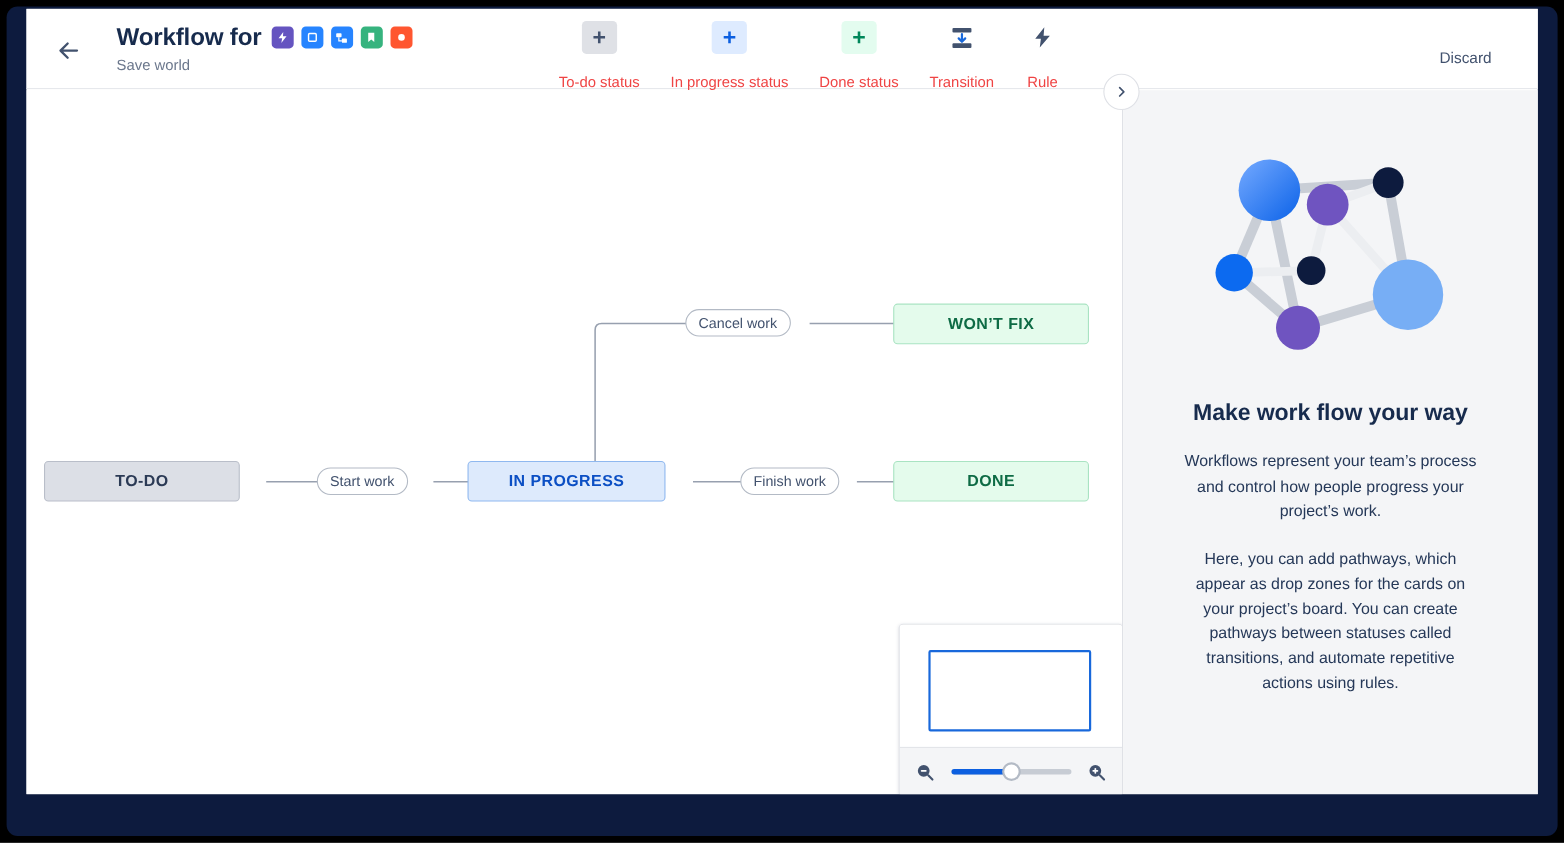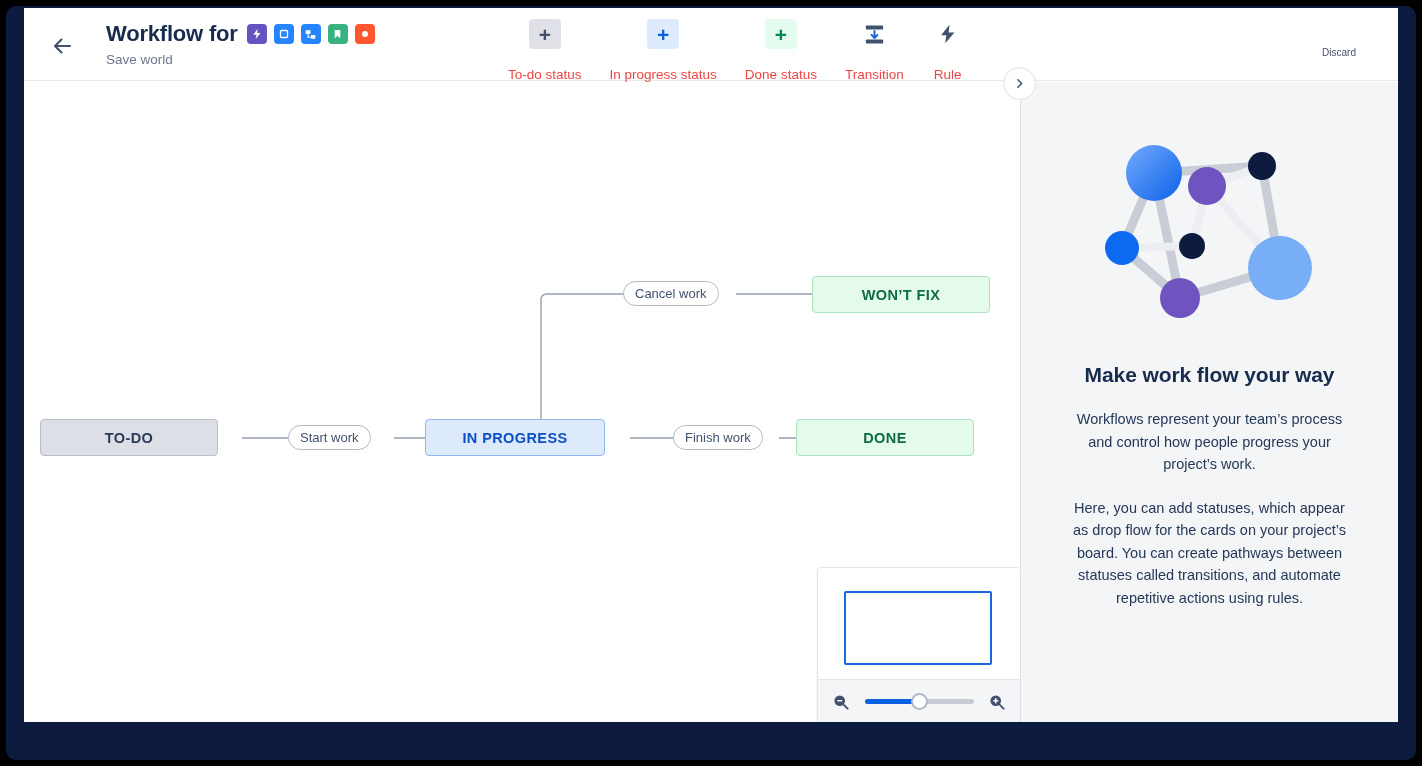--- a/index.html
+++ b/index.html
@@ -72,21 +72,21 @@
     position: absolute; right: 152px; top: 25px;
     background: #0c5fe0; color: #ffffff;
     font-size: 15.5px; font-weight: bold;
     border: none; border-radius: 4px;
     padding: 0 17px; height: 38px; cursor: pointer;
     font-family: "Liberation Sans", sans-serif;
   }
   #btn-discard {
     position: absolute; right: 36px; top: 25px;
     background: transparent; color: #42526e;
-    font-size: 10px; border: none; height: 38px; cursor: pointer;
+    font-size: 14px; border: none; height: 38px; cursor: pointer;
     padding: 0 6px;
     font-family: "Liberation Sans", sans-serif;
   }
 
   
   #canvas {
     position: absolute; left: 0; top: 74px;
     width: 996px; height: 640px; background: #ffffff;
     overflow: hidden;
   }
@@ -275,21 +275,21 @@
     </svg>
 
     <div class="node node-prog" style="left:401px; top:337px; width:180px; height:37px;">
       <span>IN PROGRESS</span>
     </div>
 
     <div class="node node-todo" style="left:16px; top:337px; width:178px; height:37px;">
       <span>TO-DO</span>
     </div>
 
-    <div class="node node-done" style="left:772px; top:337px; width:178px; height:37px;">
+    <div class="node node-done" style="left:788px; top:337px; width:178px; height:37px;">
       <span>DONE</span>
     </div>
 
     <div class="node node-done" style="left:788px; top:194px; width:178px; height:37px;">
       <span>WON’T FIX</span>
     </div>
 
     <div class="tlabel" style="left:264px; top:343px;">
       <span>Start work</span>
     </div>
@@ -363,16 +363,16 @@
       <circle cx="168" cy="38" r="14" fill="#0d1b3e"></circle>
       <circle cx="113" cy="58" r="19" fill="#6f54c0"></circle>
       <circle cx="28" cy="120" r="17" fill="#0c6af0"></circle>
       <circle cx="98" cy="118" r="13" fill="#0d1b3e"></circle>
       <circle cx="186" cy="140" r="32" fill="#77aef5"></circle>
       <circle cx="86" cy="170" r="20" fill="#6f54c0"></circle>
     </svg>
 
     <div id="panel-title">Make work flow your way</div>
     <div class="panel-p">Workflows represent your team’s process and control how people progress your project’s work.</div>
-    <div class="panel-p">Here, you can add statuses, which appear as drop flow for the cards on your project’s board. You can create pathways between statuses called transitions, and automate repetitive actions using rules.</div>
+    <div class="panel-p">Here, you can add pathways, which appear as drop zones for the cards on your project’s board. You can create pathways between statuses called transitions, and automate repetitive actions using rules.</div>
   </div>
 
 </div>
 
 </body></html>

